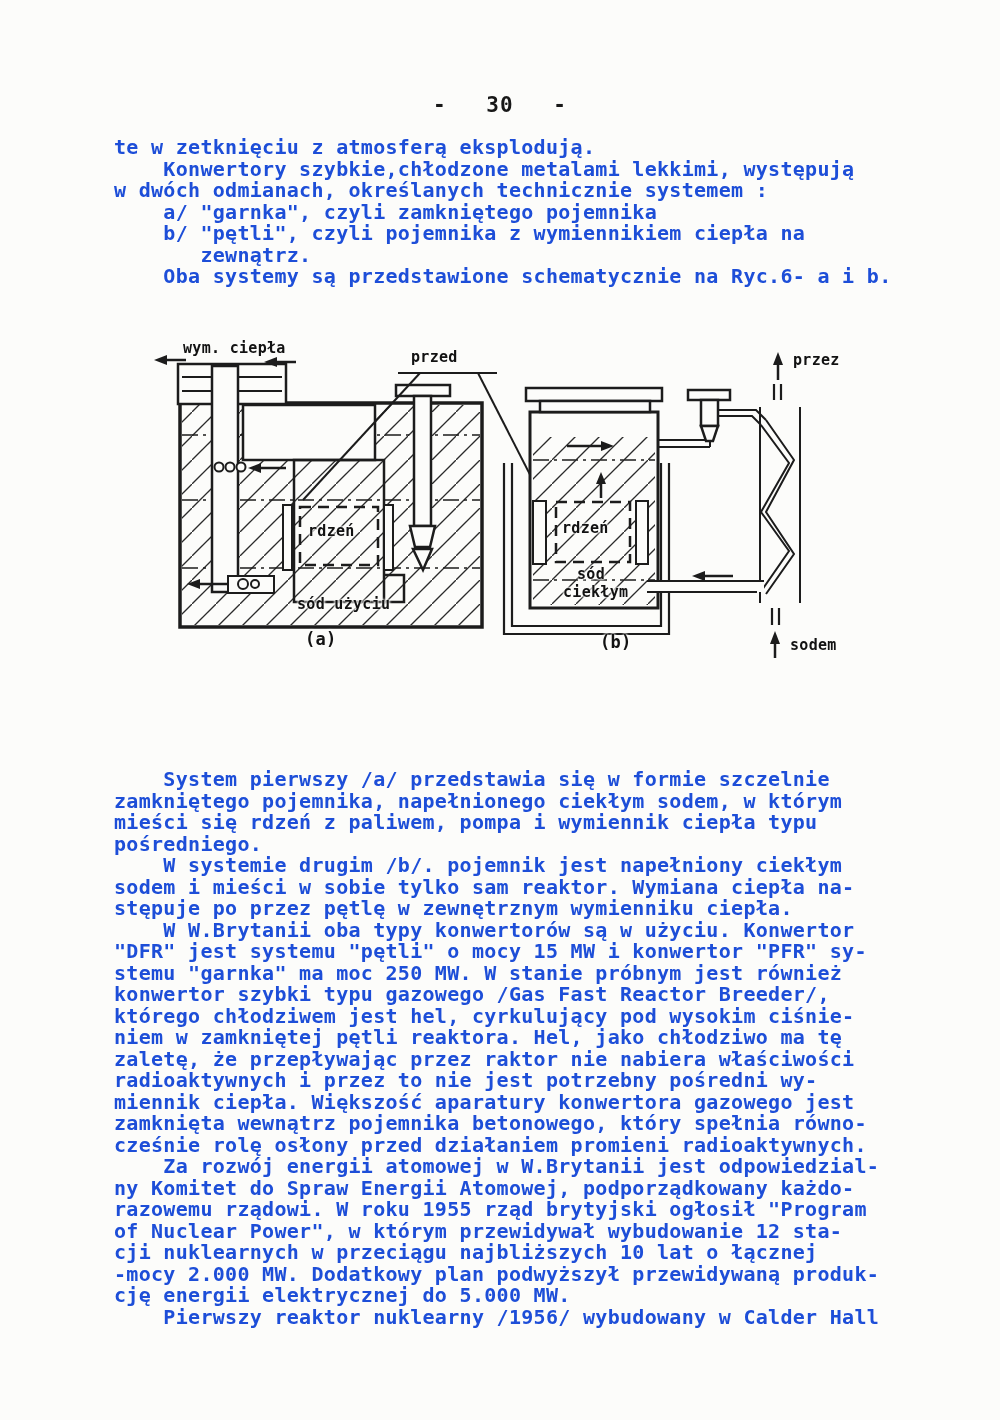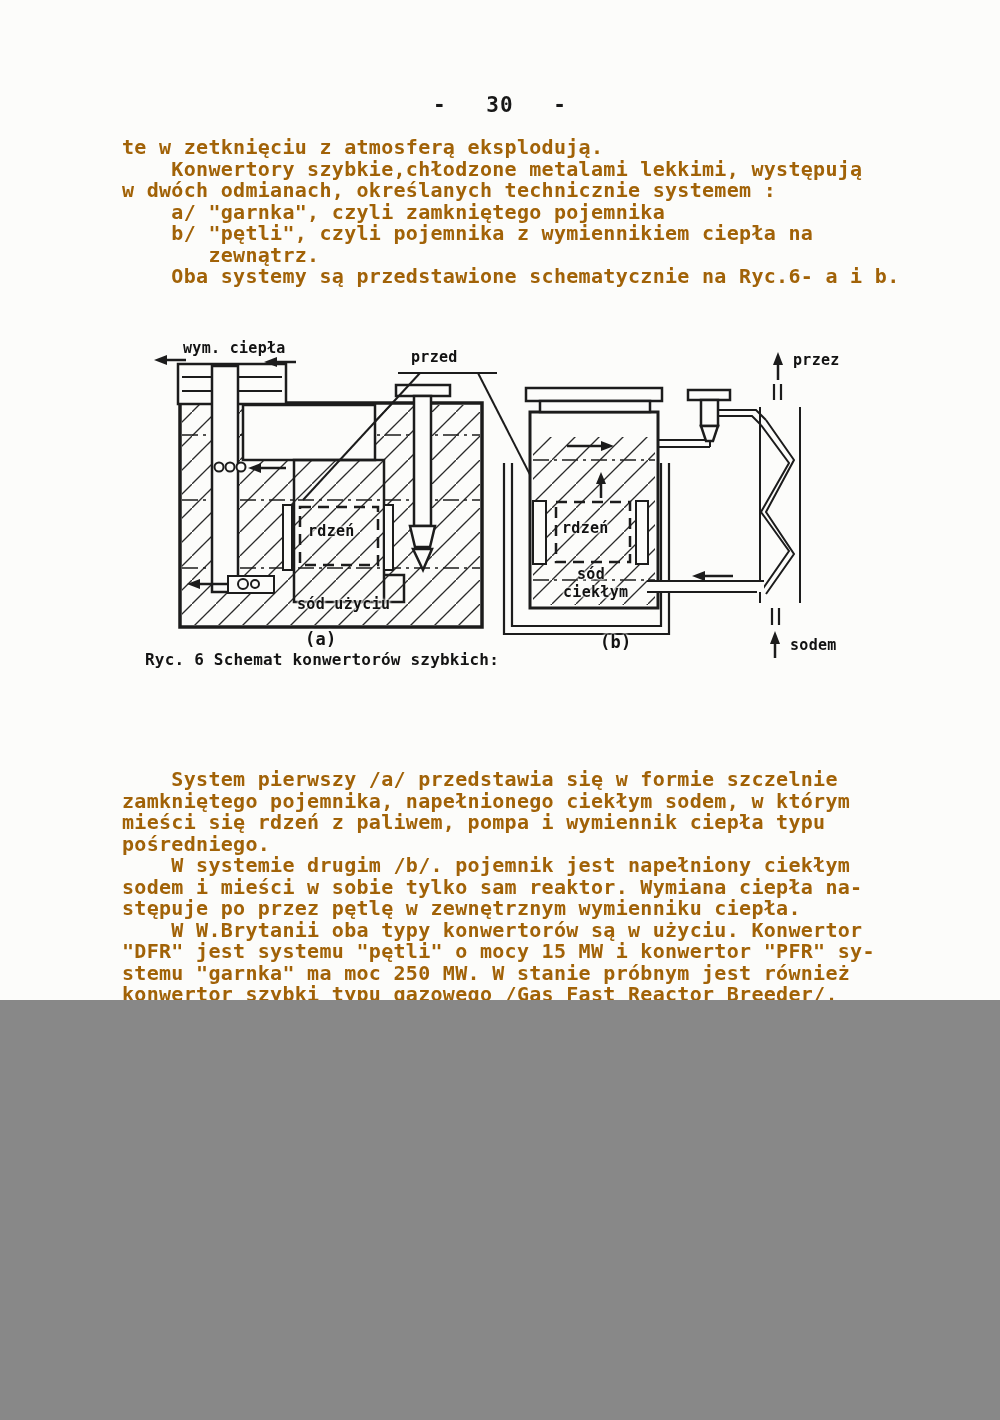--- a/index.html
+++ b/index.html
@@ -1,28 +1,28 @@
 <!DOCTYPE html>
 <html><head>
 <meta charset="utf-8">
 <style>
   html,body{margin:0;padding:0;background:#888;}
   .page{
-    position:relative;width:1000px;height:1000px;margin:0 auto;
+    position:relative;width:1000px;height:1420px;margin:0 auto;
     background:#fcfcfa;color:#181818;overflow:hidden;
     font-family:"DejaVu Sans Mono",monospace;
   }
   .pagenum{
     position:absolute;top:93px;left:0;width:1000px;text-align:center;
     font:bold 21px/24px "DejaVu Sans Mono",monospace;word-spacing:26px;letter-spacing:1px;
   }
   .text-block{
-    position:absolute;left:122px;white-space:pre;
+    position:absolute;left:114px;white-space:pre;
     font:bold 20px/21.5px "DejaVu Sans Mono",monospace;
-    letter-spacing:0.3px;color:#a16207;
+    letter-spacing:0.3px;color:#1d4ed8;
   }
   .intro{top:137px;}
   .legend{top:690px;}
   .bodytext{top:769px;}
   .figure{position:absolute;top:340px;left:0;width:1000px;height:345px;}
   .figure svg{position:absolute;top:0;left:0;}
   .flabel{
     position:absolute;white-space:pre;
     font:bold 15px/17px "DejaVu Sans Mono",monospace;letter-spacing:0.3px;color:#121212;
     text-shadow:0 0 3px #fcfcfa,0 0 3px #fcfcfa,0 0 3px #fcfcfa;
@@ -164,21 +164,20 @@
     <span class="flabel" style="left:308px;top:183px">rdzeń</span>
     <span class="flabel" style="left:297px;top:256px">sód użyciu</span>
     <span class="flabel fsub" style="left:305px;top:290px">(a)</span>
     <span class="flabel" style="left:562px;top:180px">rdzeń</span>
     <span class="flabel" style="left:577px;top:226px">sód</span>
     <span class="flabel" style="left:563px;top:244px">ciekłym</span>
     <span class="flabel fsub" style="left:600px;top:293px">(b)</span>
     <span class="flabel" style="left:793px;top:12px">przez</span>
     <span class="flabel" style="left:790px;top:297px">sodem</span>
 
-    <div class="caption">Ryc. 6 Schemat konwertorów szybkich:</div>
   </div>
 
 
   <div class="text-block bodytext">    System pierwszy /a/ przedstawia się w formie szczelnie
 zamkniętego pojemnika, napełnionego ciekłym sodem, w którym
 mieści się rdzeń z paliwem, pompa i wymiennik ciepła typu
 pośredniego.
     W systemie drugim /b/. pojemnik jest napełniony ciekłym
 sodem i mieści w sobie tylko sam reaktor. Wymiana ciepła na-
 stępuje po przez pętlę w zewnętrznym wymienniku ciepła.

